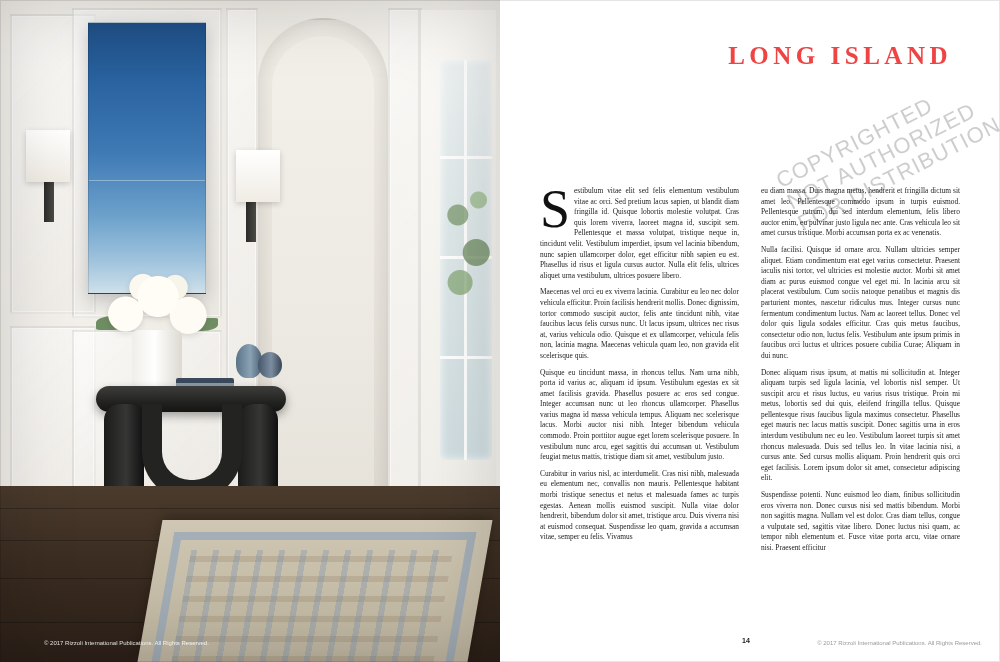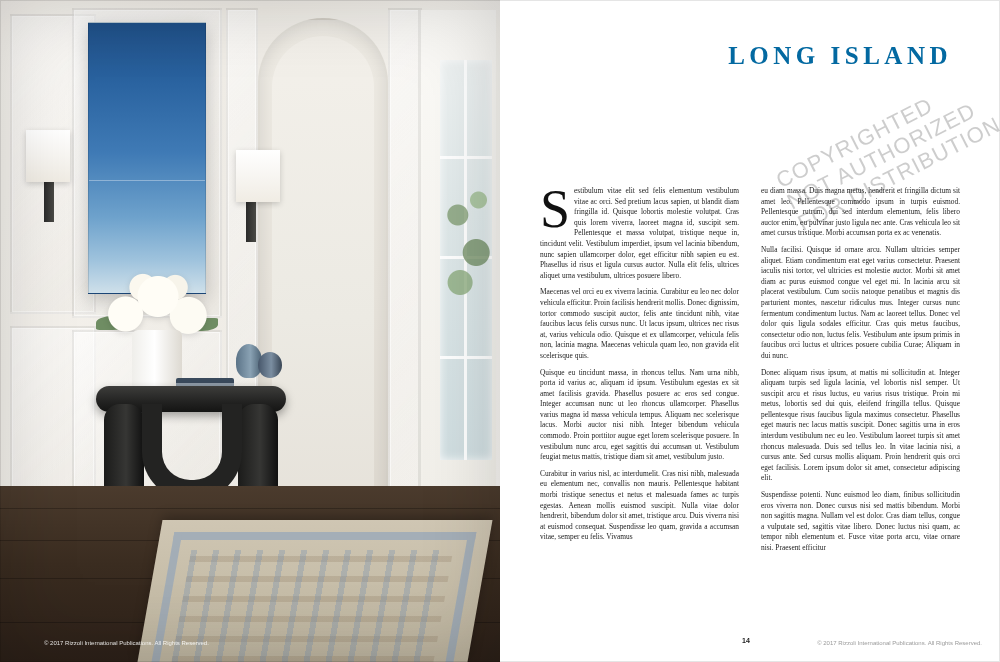--- a/index.html
+++ b/index.html
@@ -202,21 +202,21 @@
   .right-page {
     position: absolute; left: 500px; top: 0;
     width: 500px; height: 662px;
     background: #ffffff;
   }
   .chapter-title {
     position: absolute; right: 48px; top: 42px;
     font-family: "Liberation Serif", serif;
     font-size: 25px;
     letter-spacing: 4.5px;
-    color: #0369a1;
+    color: #ef4444;
     font-weight: 700;
   }
   .columns {
     position: absolute; left: 40px; top: 186px;
     width: 420px; height: 430px;
     display: flex;
     gap: 22px;
   }
   .col {
     width: 199px;

